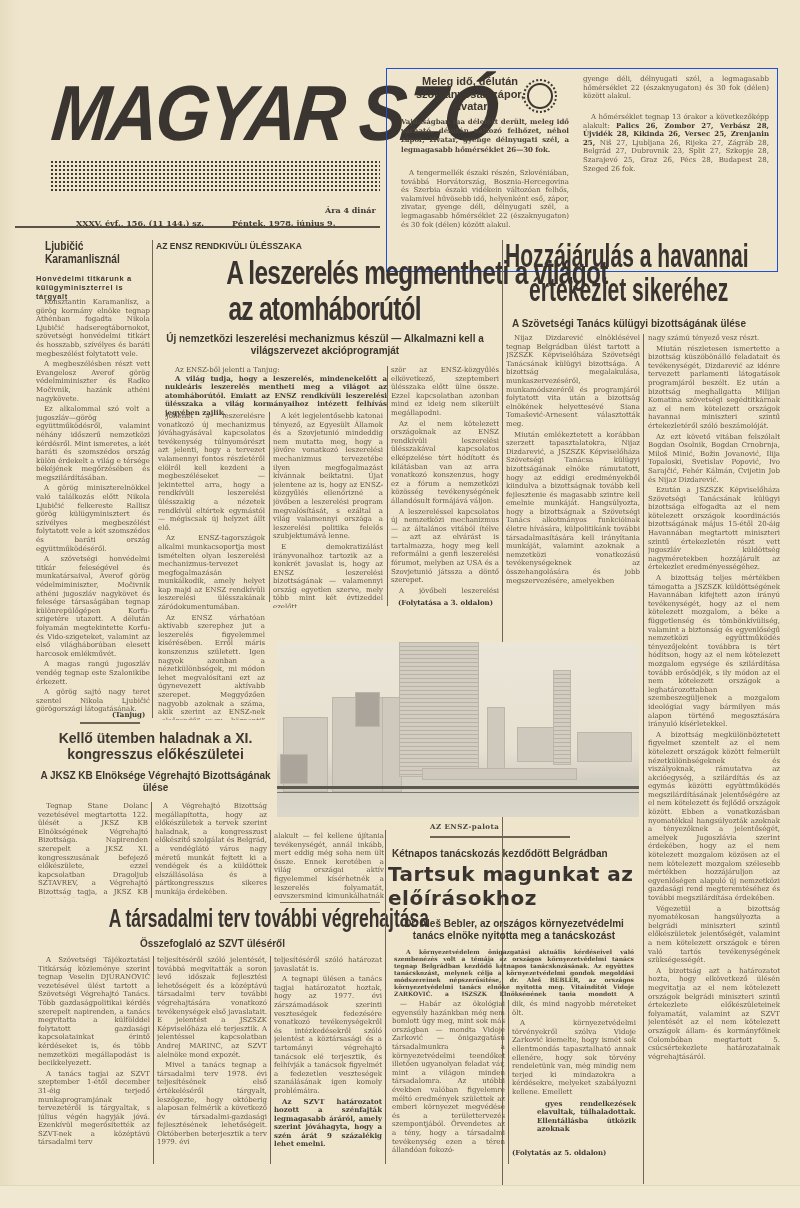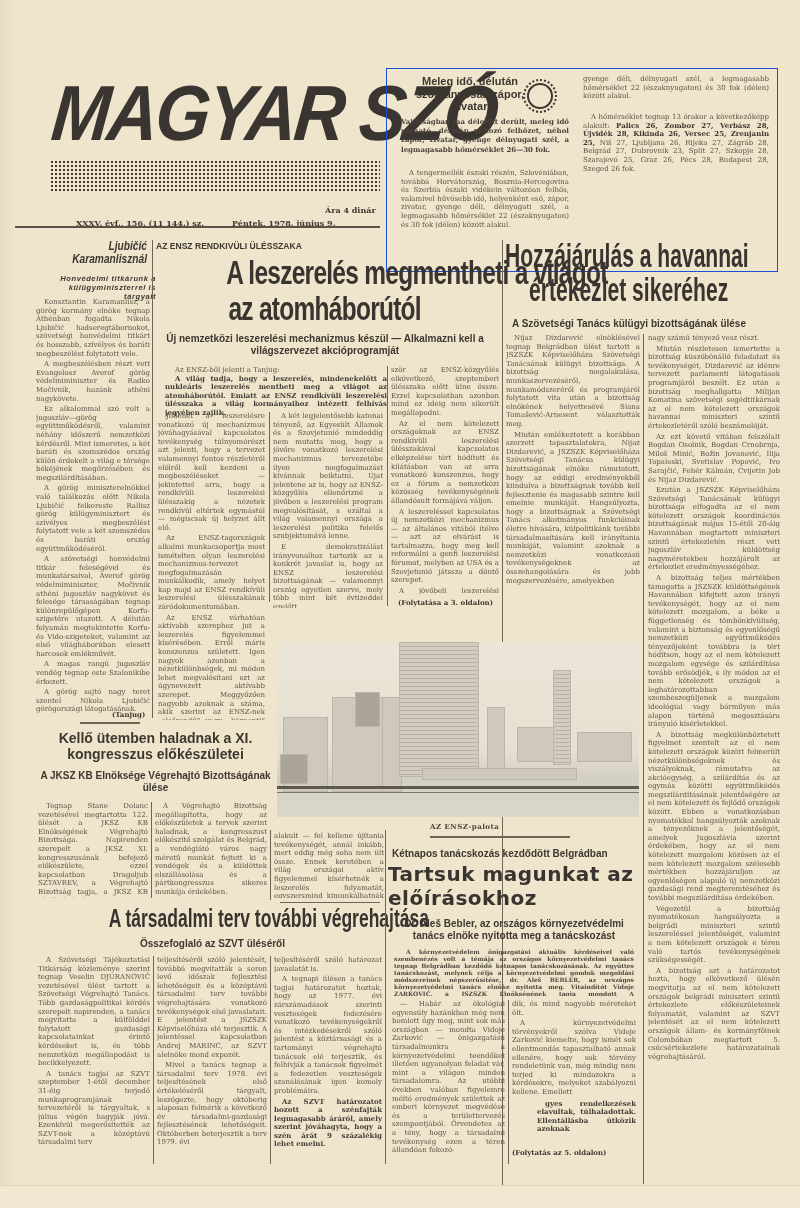--- a/index.html
+++ b/index.html
@@ -87,21 +87,21 @@
     <div class="txt abs" style="left:196px; top:6px; width:186px;">
       <div style="height:30px; overflow:hidden;">gyenge déli, délnyugati szél, a legmagasabb hőmérséklet 22 (északnyugaton) és 30 fok (délen) között alakul.</div>
       <div style="margin-top:8px; text-indent:8px;">
         <span>A hőmérséklet tegnap 13 órakor a következőképp alakult:</span>
         <b>Palics 26, Zombor 27, Verbász 28, Újvidék 28, Kikinda 26, Versec 25, Zrenjanin 25,</b>
         <span>Niš 27, Ljubljana 26, Rijeka 27, Zágráb 28, Belgrád 27, Dubrovnik 23, Split 27, Szkopje 28, Szarajevó 25, Graz 26, Pécs 28, Budapest 28, Szeged 26 fok.</span>
       </div>
     </div>
   </div>
 
-  <div class="abs" style="left:36px; top:240px; width:120px; text-align:right;font-style:italic;">
+  <div class="abs" style="left:36px; top:240px; width:120px; text-align:left;">
     <div style="font-family:'Liberation Sans',sans-serif; font-weight:bold; font-size:12px; line-height:13px; color:#3d3730; transform:scaleX(0.85);">Ljubičić Karamanlisznál</div>
     <div style="margin-top:8px; font-family:'Liberation Sans',sans-serif; font-weight:bold; font-size:7.5px; line-height:9px; letter-spacing:0.6px; color:#3d3730;">Honvédelmi titkárunk a külügyminiszterrel is tárgyalt</div>
   </div>
   <div class="txt abs" style="left:36px; top:298px; width:114px; height:418px;">
     <p>Konsztantin Karamanlisz, a görög kormány elnöke tegnap Athénban fogadta Nikola Ljubičić hadseregtábornokot, szövetségi honvédelmi titkárt és hosszabb, szívélyes és baráti megbeszélést folytatott vele.</p>
     <p>A megbeszélésben részt vett Evangelosz Averof görög védelmiminiszter és Radko Močivnik, hazánk athéni nagykövete.</p>
     <p>Ez alkalommal szó volt a jugoszláv—görög együttműködésről, valamint néhány időszerű nemzetközi kérdésről. Mint ismeretes, a két baráti és szomszédos ország külön érdekelt a világ e térsége békéjének megőrzésében és megszilárdításában.</p>
     <p>A görög miniszterelnökkel való találkozás előtt Nikola Ljubičić felkereste Rallisz görög külügyminisztert és szívélyes megbeszélést folytatott vele a két szomszédos és baráti ország együttműködéséről.</p>
     <p>A szövetségi honvédelmi titkár feleségével és munkatársaival, Averof görög védelmiminiszter, Močivnik athéni jugoszláv nagykövet és felesége társaságában tegnap különrepülőgépen Korfu-szigetére utazott. A délután folyamán megtekintette Korfu- és Vido-szigeteket, valamint az első világháborúban elesett harcosok emlékművét.</p>
     <p>A magas rangú jugoszláv vendég tegnap este Szalonikibe érkezett.</p>
@@ -152,21 +152,21 @@
     <p>Miután emlékeztetett a korábban szerzett tapasztalatokra, Nijaz Dizdarević, a JSZSZK Képviselőháza Szövetségi Tanácsa külügyi bizottságának elnöke rámutatott, hogy az eddigi eredményekből kiindulva a bizottságnak tovább kell fejlesztenie és magasabb szintre kell emelnie munkáját. Hangsúlyozta, hogy a bizottságnak a Szövetségi Tanács alkotmányos funkcióinak életre hívására, külpolitikánk további társadalmasítására kell irányítania munkáját, valamint azoknak a nemzetközi vonatkozású tevékenységeknek az összehangolására és jobb megszervezésére, amelyekben</p>
   </div>
   <div class="rule-v" style="left:643px; top:334px; height:850px;"></div>
   <div class="txt abs" style="left:648px; top:334px; width:132px; height:852px;">
     <p style="text-indent:0">nagy számú tényező vesz részt.</p>
     <p>Miután részletesen ismertette a bizottság küszöbönálló feladatait és tevékenységét, Dizdarević az idénre tervezett parlamenti látogatások programjáról beszélt. Ez után a bizottság meghallgatta Milijan Komatina szövetségi segédtitkárnak az el nem kötelezett országok havannai miniszteri szintű értekezletéről szóló beszámolóját.</p>
     <p>Az ezt követő vitában felszólalt Bogdan Osolnik, Bogdan Crnobrnja, Miloš Minić, Božin Jovanović, Ilija Topaloski, Svetislav Popović, Ivo Sarajčić, Fehér Kálmán, Cvijetin Job és Nijaz Dizdarević.</p>
     <p>Ezután a JSZSZK Képviselőháza Szövetségi Tanácsának külügyi bizottsága elfogadta az el nem kötelezett országok koordinációs bizottságának május 15-étől 20-áig Havannában megtartott miniszteri szintű értekezletén részt vett jugoszláv küldöttség nagyméretekben hozzájárult az értekezlet eredményességéhez.</p>
     <p>A bizottság teljes mértékben támogatta a JSZSZK küldöttségének Havannában kifejtett azon irányú tevékenységét, hogy az el nem kötelezett mozgalom, a béke a függetlenség és tömbönkívüliség, valamint a biztonság és egyenlőségű nemzetközi együttműködés tényezőjeként továbbra is tért hódítson, hogy az el nem kötelezett mozgalom egysége és szilárdítása tovább erősödjék, s ily módon az el nem kötelezett országok a leghatározottabban szembeszegüljenek a mozgalom ideológiai vagy bármilyen más alapon történő megosztására irányuló kísérletekkel.</p>
     <p>A bizottság megkülönböztetett figyelmet szentelt az el nem kötelezett országok között felmerült nézetkülönbségeknek és viszályoknak, rámutatva az akcióegység, a szilárdítás és az egymás közötti együttműködés megszilárdításának jelentőségére az el nem kötelezett és fejlődő országok között. Ebben a vonatkozásban nyomatékkal hangsúlyozták azoknak a tényezőknek a jelentőségét, amelyek Jugoszlávia szerint érdekében, hogy az el nem kötelezett mozgalom közösen az el nem kötelezett mozgalom szélesebb mértékben hozzájáruljon az egyenlőségen alapuló új nemzetközi gazdasági rend megteremtéséhez és további megszilárdítása érdekében.</p>
-    <p>Végezetül a bizottság nyomatékosan hangsúlyozta a belgrádi miniszteri szintű leszereléssel jelentőségét, valamint a nem kötelezett országok e téren való tartós tevékenységének szükségességét.</p>
+    <p>Végezetül a bizottság nyomatékosan hangsúlyozta a belgrádi miniszteri szintű előkészületek jelentőségét, valamint a nem kötelezett országok e téren való tartós tevékenységének szükségességét.</p>
     <p>A bizottság azt a határozatot hozta, hogy elkövetkező ülésén megvitatja az el nem kötelezett országok belgrádi miniszteri szintű értekezlete előkészületeinek folyamatát, valamint az SZVT jelentését az el nem kötelezett országok állam- és kormányfőinek Colombóban megtartott 5. csúcsértekezlete határozatainak végrehajtásáról.</p>
   </div>
 
   <div class="photo">
     <div class="bld" style="left:6px; top:75px; width:45px; height:75px;"></div>
     <div class="bld" style="left:55px; top:55px; width:55px; height:95px;"></div>
     <div class="bld dark" style="left:78px; top:50px; width:25px; height:35px;"></div>
     <div class="bld" style="left:105px; top:55px; width:20px; height:95px;"></div>
     <div class="bld lines" style="left:122px; top:0px; width:80px; height:135px;"></div>
     <div class="bld" style="left:210px; top:65px; width:18px; height:70px;"></div>

